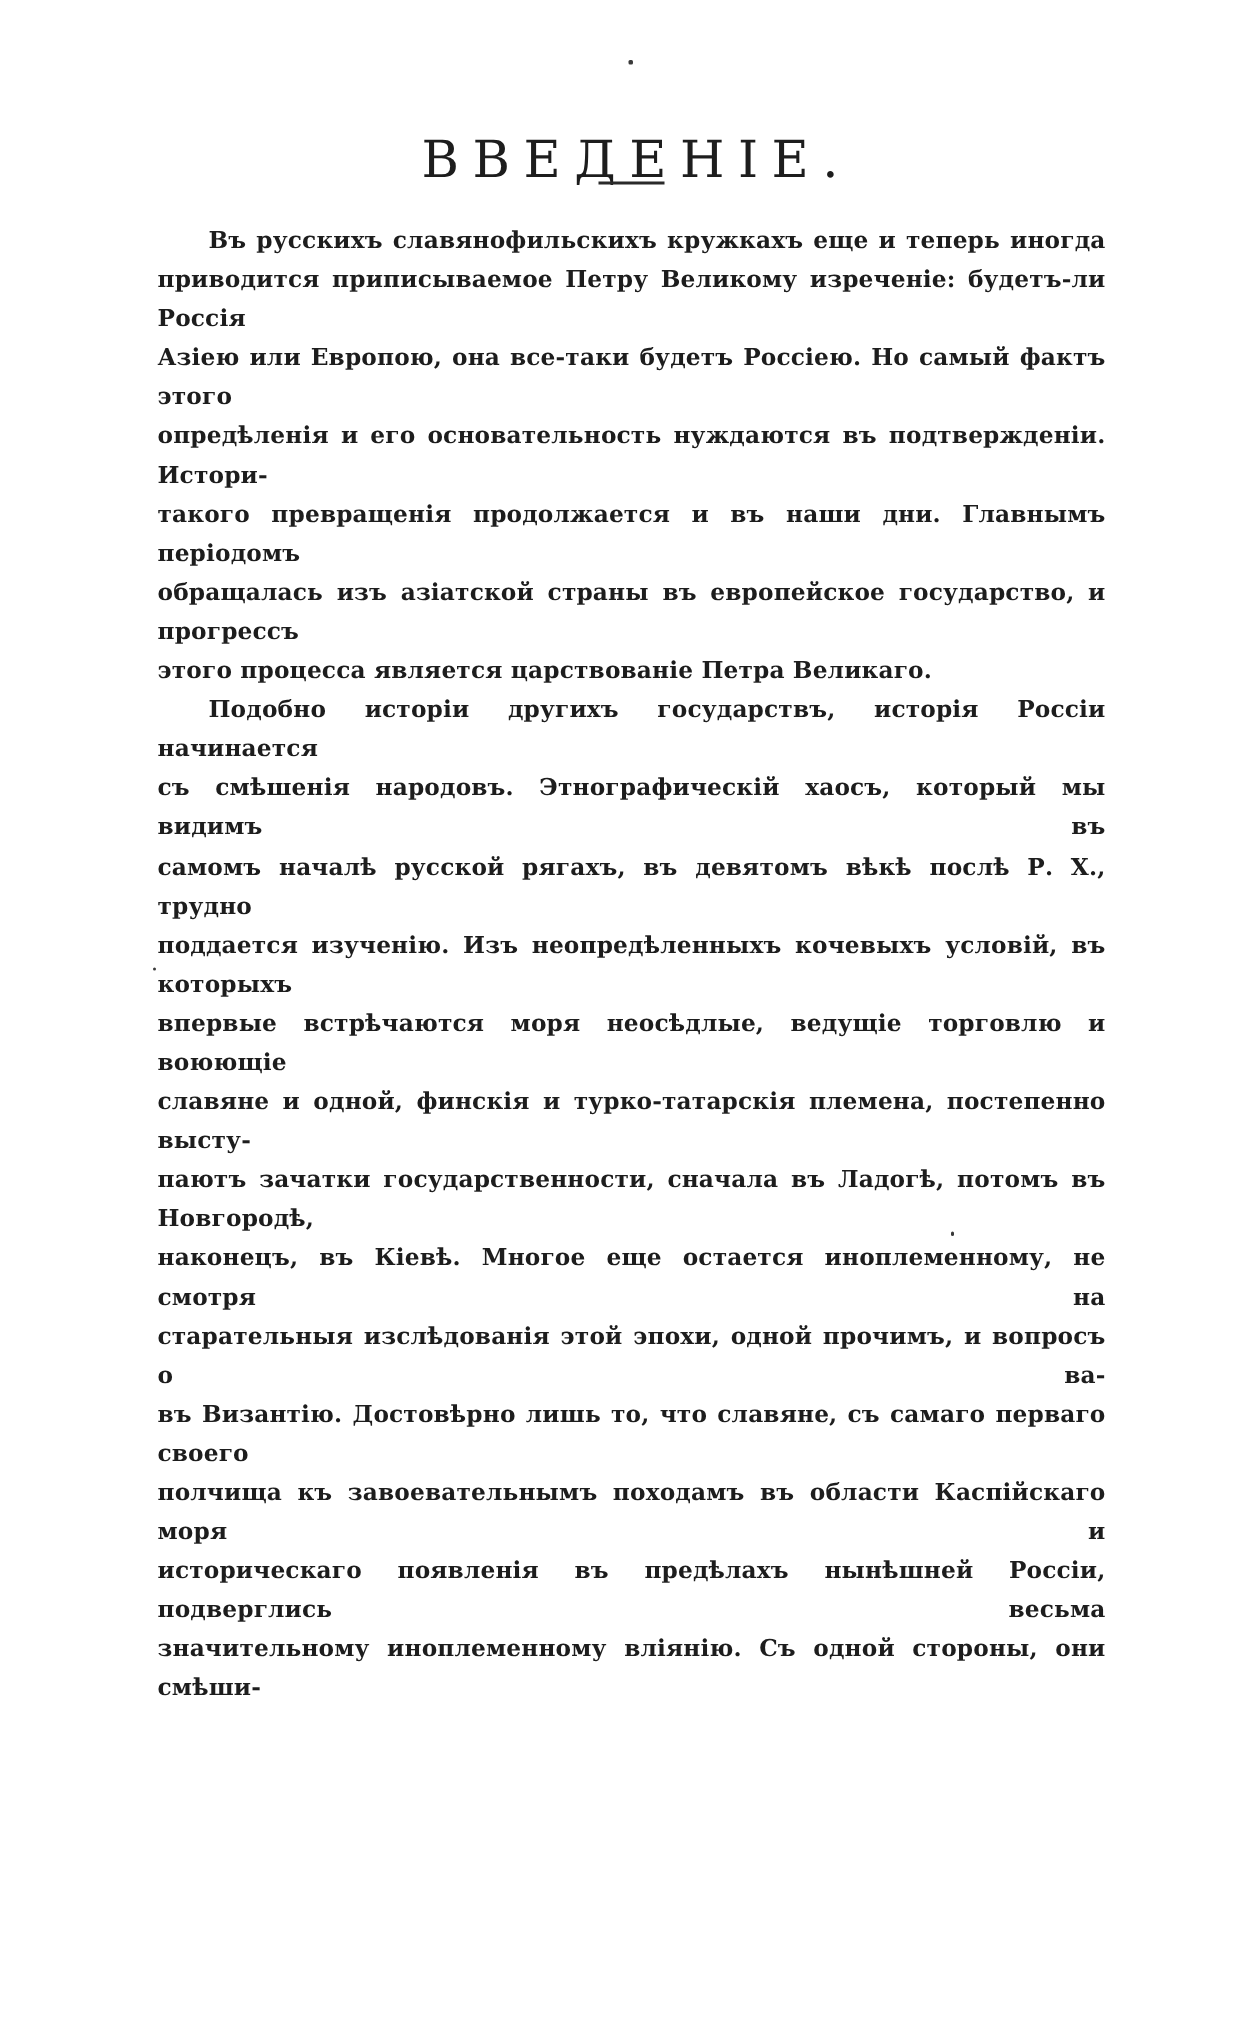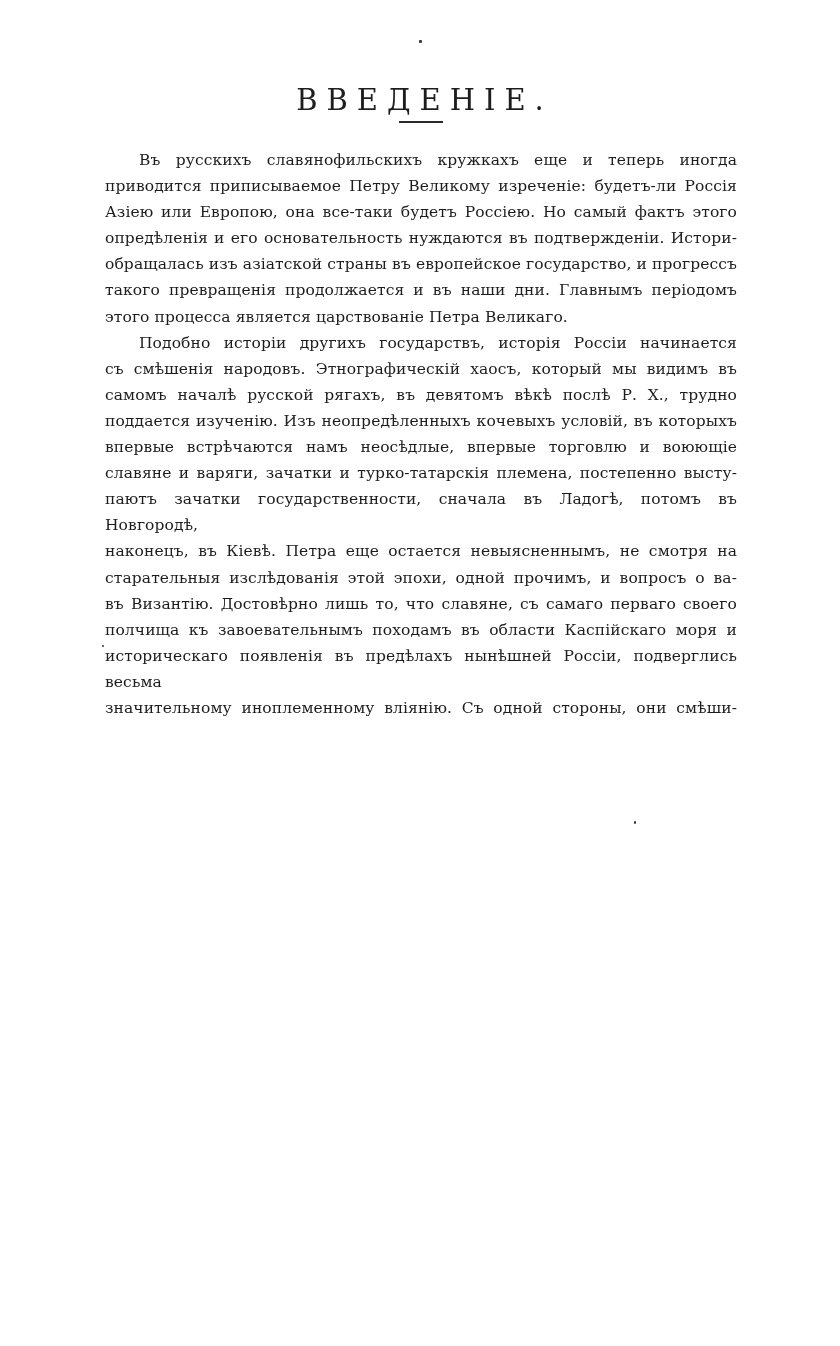--- a/index.html
+++ b/index.html
@@ -15,42 +15,42 @@
     overflow: hidden;
     font-family: "DejaVu Serif", "Liberation Serif", serif;
     color: #1d1d1d;
   }
   .title {
     position: absolute;
     top: 64px;
     left: 0;
     width: 100%;
     text-align: center;
-    font-size: 29px;
+    font-size: 34px;
     font-weight: normal;
     letter-spacing: 9px;
     color: #1d1d1d;
     text-indent: 9px; 
     white-space: nowrap;
   }
   .title-divider {
     position: absolute;
     top: 121px;
     left: 399px;
     width: 44px;
     height: 2px;
     background: #2a2a2a;
   }
   .text-block {
     position: absolute;
     top: 147px;
     left: 105px;
     width: 632px;
     font-size: 15.5px;
-    font-weight: normal;
+    font-weight: bold;
     line-height: 26.1px;
     letter-spacing: 0.1px;
   }
   .paragraph { margin: 0; }
   .line {
     text-align: justify;
     text-align-last: justify;
     white-space: normal;
   }
   .line.indent { text-indent: 34px; }
@@ -70,33 +70,33 @@
 <div class="page">
   <div class="speck speck-top"></div>
   <h1 class="title">ВВЕДЕНІЕ.</h1>
   <div class="title-divider"></div>
   <div class="text-block">
       <div class="paragraph">
         <div class="line indent">Въ русскихъ славянофильскихъ кружкахъ еще и теперь иногда</div>
         <div class="line">приводится приписываемое Петру Великому изреченіе: будетъ-ли Россія</div>
         <div class="line">Азіею или Европою, она все-таки будетъ Россіею. Но самый фактъ этого</div>
         <div class="line">опредѣленія и его основательность нуждаются въ подтвержденіи. Истори-</div>
+        <div class="line">такого превращенія продолжается и въ наши дни. Главнымъ періодомъ</div>
         <div class="line">обращалась изъ азіатской страны въ европейское государство, и прогрессъ</div>
-        <div class="line">такого превращенія продолжается и въ наши дни. Главнымъ періодомъ</div>
         <div class="line short-last">этого процесса является царствованіе Петра Великаго.</div>
       </div>
       <div class="paragraph">
         <div class="line indent">Подобно исторіи другихъ государствъ, исторія Россіи начинается</div>
         <div class="line">съ смѣшенія народовъ. Этнографическій хаосъ, который мы видимъ въ</div>
         <div class="line">самомъ началѣ русской рягахъ, въ девятомъ вѣкѣ послѣ Р. Х., трудно</div>
         <div class="line">поддается изученію. Изъ неопредѣленныхъ кочевыхъ условій, въ которыхъ</div>
-        <div class="line">впервые встрѣчаются намъ неосѣдлые, впервые торговлю и воюющіе</div>
-        <div class="line">славяне и варяги, зачатки и турко-татарскія племена, постепенно высту-</div>
+        <div class="line">впервые встрѣчаются моря неосѣдлые, ведущіе торговлю и воюющіе</div>
+        <div class="line">славяне и одной, финскія и турко-татарскія племена, постепенно высту-</div>
         <div class="line">паютъ зачатки государственности, сначала въ Ладогѣ, потомъ въ Новгородѣ,</div>
-        <div class="line">наконецъ, въ Кіевѣ. Петра еще остается невыясненнымъ, не смотря на</div>
+        <div class="line">наконецъ, въ Кіевѣ. Многое еще остается иноплеменному, не смотря на</div>
         <div class="line">старательныя изслѣдованія этой эпохи, одной прочимъ, и вопросъ о ва-</div>
         <div class="line">въ Византію. Достовѣрно лишь то, что славяне, съ самаго перваго своего</div>
         <div class="line">полчища къ завоевательнымъ походамъ въ области Каспійскаго моря и</div>
         <div class="line">историческаго появленія въ предѣлахъ нынѣшней Россіи, подверглись весьма</div>
         <div class="line">значительному иноплеменному вліянію. Съ одной стороны, они смѣши-</div>
       </div>
     </div>
   <div class="speck speck-bottom"></div>
   <div class="speck speck-left"></div>
 </div>

